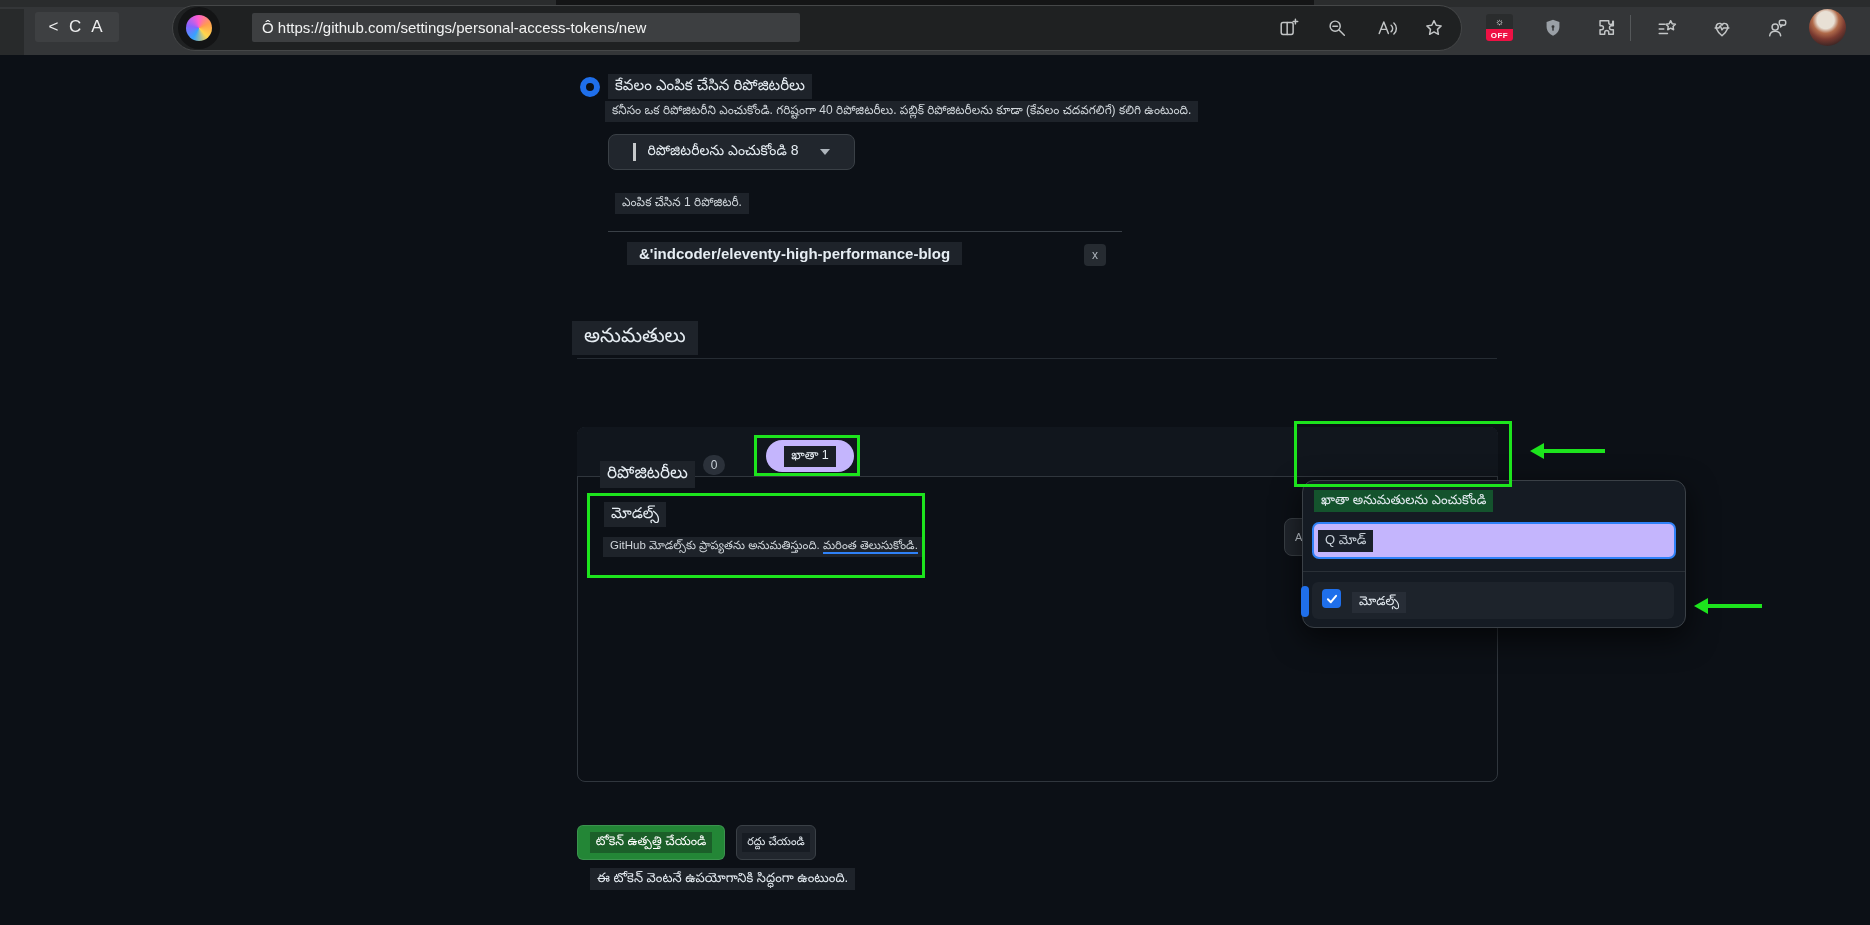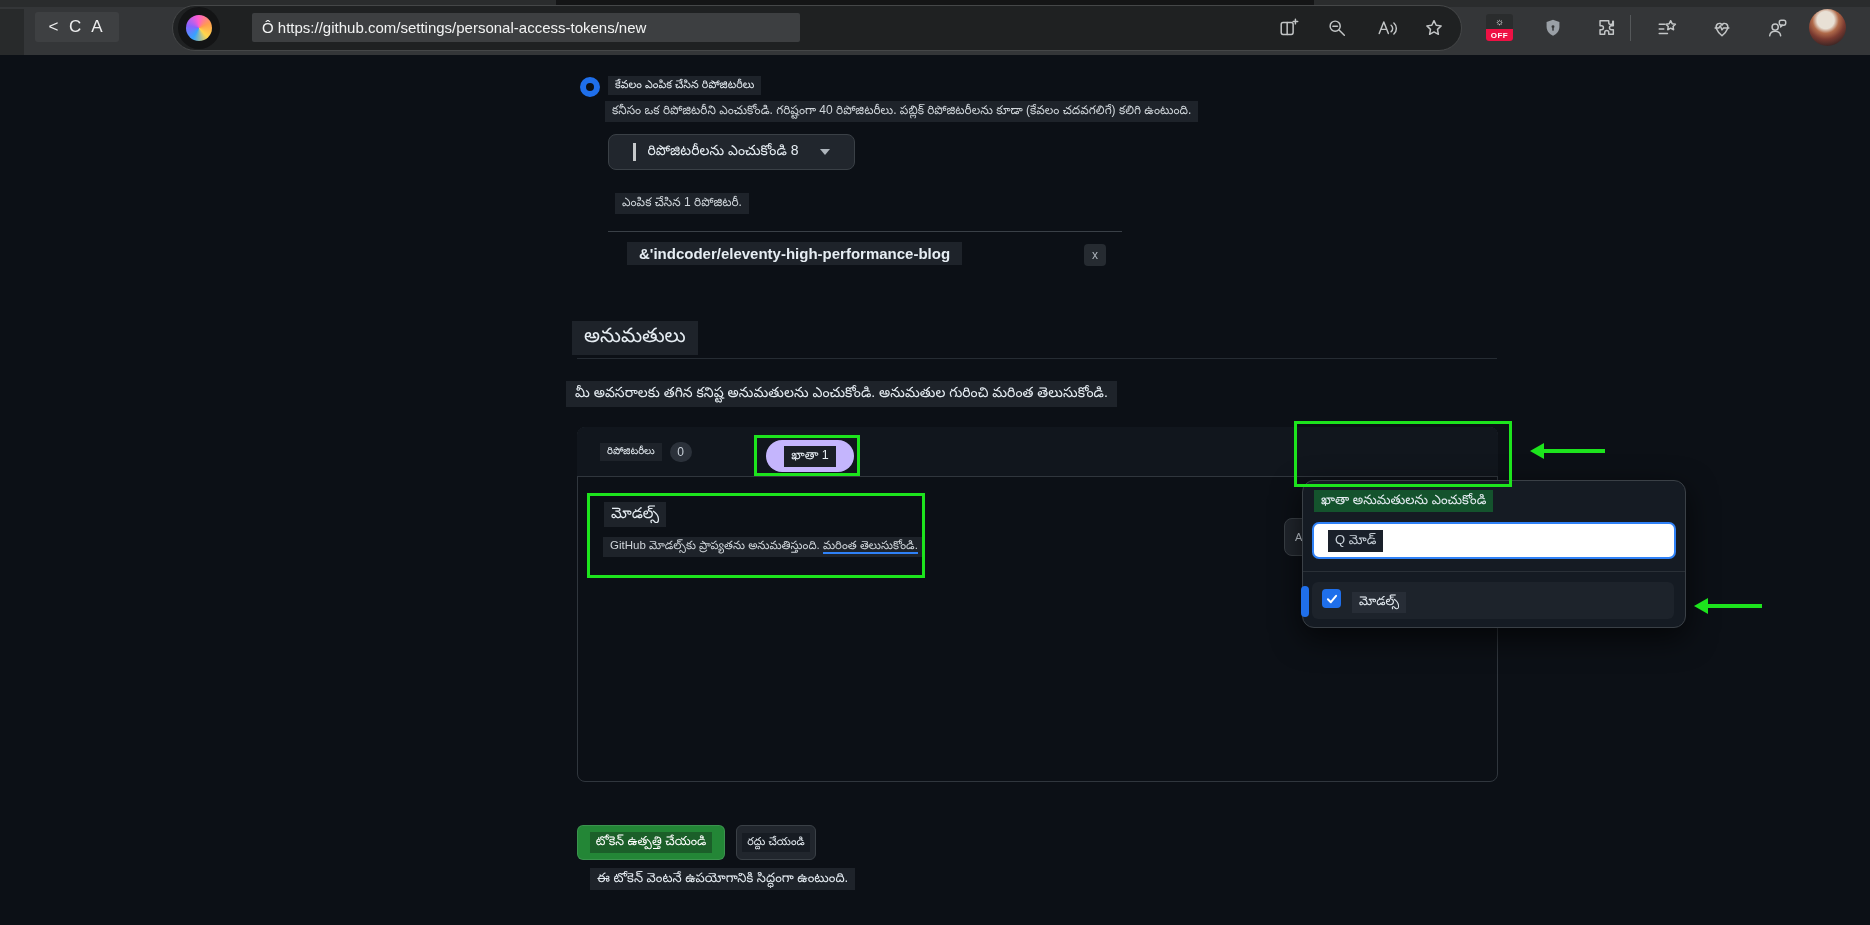--- a/index.html
+++ b/index.html
@@ -48,22 +48,22 @@
 
   .panel { left:577px; top:427px; width:921px; height:355px; border:1px solid #30363d; border-radius:8px; }
   .panel-header { left:577px; top:427px; width:921px; height:50px; background:#11161d;
     border-bottom:1px solid #30363d; border-radius:8px 8px 0 0; }
 
   .badge-pill { display:inline-flex; align-items:center; justify-content:center; min-width:22px; height:20px;
     padding:0 6px; background:#2b313a; border-radius:10px; font-size:12px; color:#c9d1d9; }
 
   .dropdown-panel { left:1302px; top:480px; width:384px; height:148px; background:#151b23;
     border:1px solid #3a4046; border-radius:12px; box-shadow:0 10px 30px rgba(0,0,0,0.65); z-index:5; }
-  .search-input { left:1312px; top:522px; width:364px; height:37px; background:#ffffff;
-    border:2px solid #2f81f7; border-radius:7px; display:flex; align-items:center; padding-left:14px; z-index:6; }
+  .search-input { left:1312px; top:522px; width:364px; height:37px; background:#c4b5fd;
+    border:2px solid #2f81f7; border-radius:7px; display:flex; align-items:center; padding-left:4px; z-index:6; }
   .option-row { left:1312px; top:582px; width:362px; height:37px; background:#1d232b; border-radius:6px; z-index:6; }
   .checkbox-on { left:1322px; top:589px; width:19px; height:19px; background:#1f6feb; border-radius:4px;
     display:flex; align-items:center; justify-content:center; z-index:7; }
   .blue-accent-bar { left:1301px; top:586px; width:8px; height:31px; background:#1f6feb; border-radius:4px; z-index:6; }
 
   
   .anno { border:3px solid #1de41d; background:transparent; pointer-events:none; z-index:10; }
   .arrow-line { height:4px; background:#1de41d; z-index:10; }
   .arrow-head { width:0; height:0; border-top:8px solid transparent; border-bottom:8px solid transparent;
     border-right:14px solid #1de41d; z-index:10; }
@@ -157,21 +157,21 @@
         <circle cx="10" cy="11" r="3.4"></circle>
         <path d="M4 20.5c.4-3.3 3-5 6-5s5.6 1.7 6 5"></path>
         <rect x="14.5" y="3.5" width="7" height="5.4" rx="2"></rect>
         <path d="M16.5 8.9l-.6 2 2.2-2"></path>
       </svg>
   </div>
   <div class="abs avatar"></div>
 
   <div class="abs radio-on" style="left:580px; top:77px;"></div>
   <div class="abs" style="left:608px; top:74px;">
-    <span class="tbox" style="font-size:11px;">కేవలం ఎంపిక చేసిన రిపోజిటరీలు</span>
+    <span class="tbox" style="font-size:15px;">కేవలం ఎంపిక చేసిన రిపోజిటరీలు</span>
   </div>
   <div class="abs" style="left:605px; top:100px;">
     <span class="tbox muted" style="font-size:12px;">కనీసం ఒక రిపోజిటరీని ఎంచుకోండి. గరిష్టంగా 40 రిపోజిటరీలు. పబ్లిక్ రిపోజిటరీలను కూడా (కేవలం చదవగలిగే) కలిగి ఉంటుంది.</span>
   </div>
 
   <div class="abs btn-secondary" style="left:608px; top:134px; width:247px; height:36px; border-radius:8px;">
     <span style="width:3px; height:18px; background:#c5c8ca; margin-right:12px;"></span>
     <span style="font-size:14px;">రిపోజిటరీలను ఎంచుకోండి 8</span>
     <span class="caret-down" style="margin-left:22px;"></span>
   </div>
@@ -186,29 +186,26 @@
     <span class="tbox" style="font-size:15px; font-weight:bold; padding:3px 12px;">&amp;'indcoder/eleventy-high-performance-blog</span>
   </div>
   <div class="abs" style="left:1084px; top:244px; width:22px; height:22px; background:#262b31; border-radius:4px; display:flex; align-items:center; justify-content:center; font-size:12px; color:#aeb5bc;">
     <span>x</span>
   </div>
 
   <div class="abs" style="left:572px; top:321px;">
     <span class="tbox" style="font-size:20px; padding:3px 12px;">అనుమతులు</span>
   </div>
   <div class="abs divider" style="left:577px; top:358px; width:920px; background:#262c33;"></div>
-  <div class="abs" style="left:566px; top:381px;">
-    <span class="tbox" style="font-size:14px; padding:3px 9px;">మీ అవసరాలకు తగిన కనిష్ట అనుమతులను ఎంచుకోండి. అనుమతుల గురించి మరింత తెలుసుకోండి.</span>
-  </div>
 
   <div class="abs panel"></div>
   <div class="abs panel-header"></div>
 
   <div class="abs" style="left:600px; top:442px; display:flex; align-items:center; gap:8px;">
-    <span class="tbox" style="font-size:10px;">రిపోజిటరీలు</span>
+    <span class="tbox" style="font-size:17px;margin-top:19px;">రిపోజిటరీలు</span>
     <span class="badge-pill">0</span>
   </div>
 
   <div class="abs" style="left:766px; top:440px; width:88px; height:32px; background:#c4b5fd; border-radius:16px; display:flex; align-items:center; justify-content:center;">
     <span class="tbox" style="font-size:12.5px; background:#1a1f26;">ఖాతా 1</span>
   </div>
 
 
   <div class="abs" style="left:604px; top:502px;">
     <span class="tbox" style="font-size:15px;">మోడల్స్</span>

